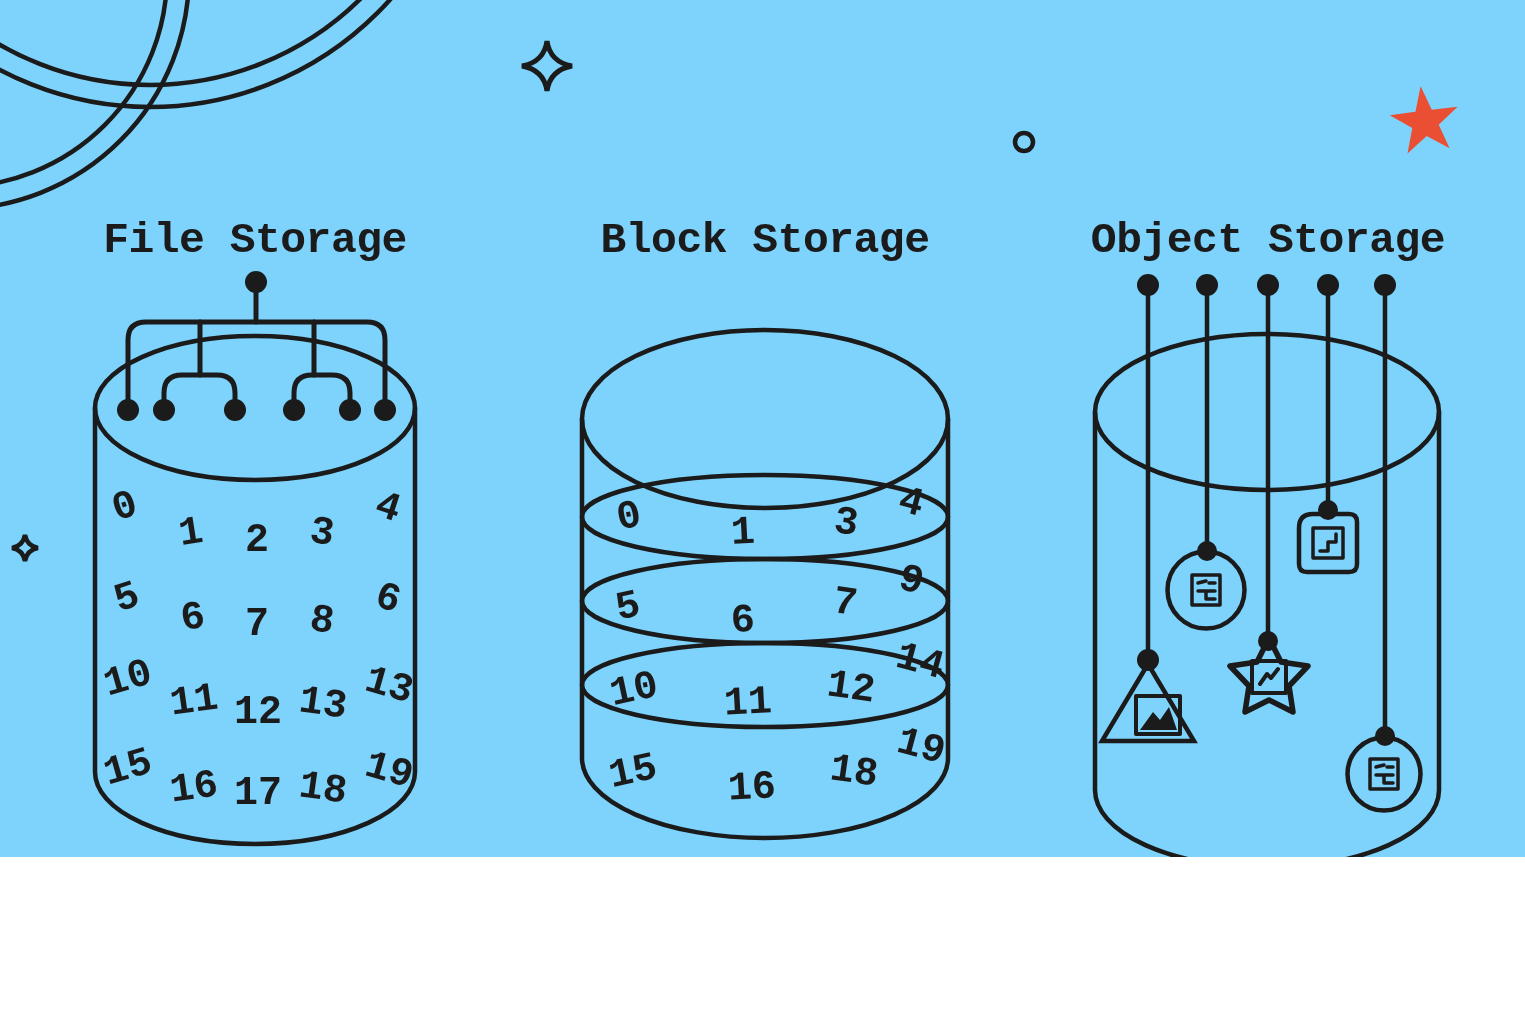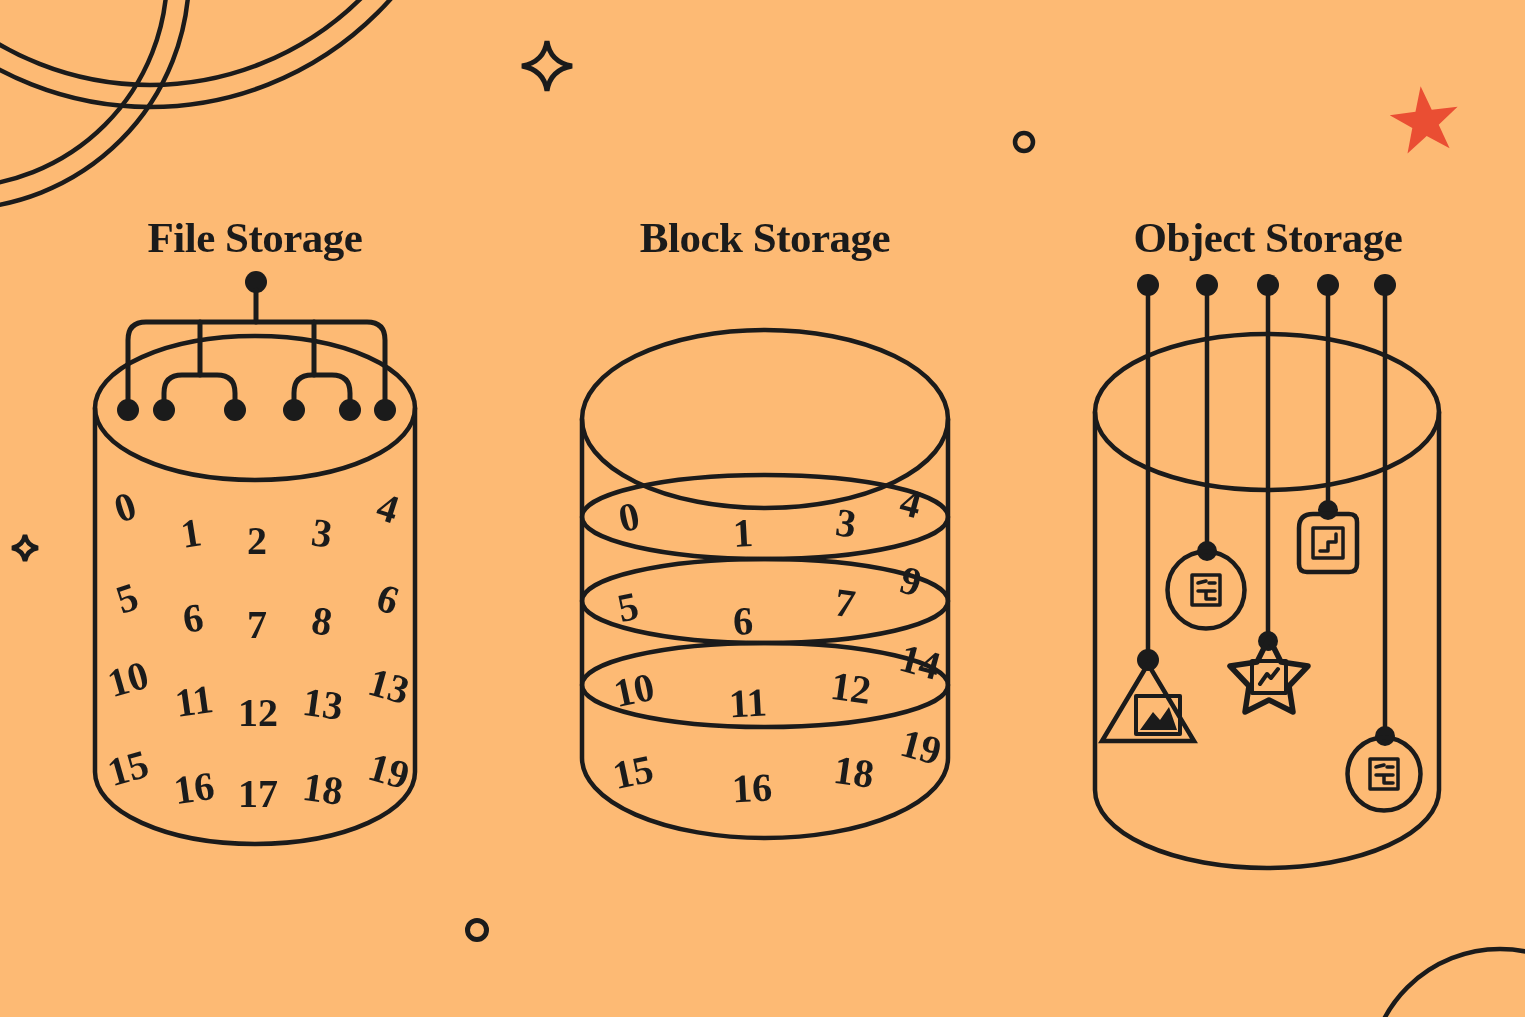--- a/index.html
+++ b/index.html
@@ -1,17 +1,17 @@
 <!DOCTYPE html>
 <html><head>
 <meta charset="utf-8">
 <style>
   html,body{margin:0;padding:0;}
-  .canvas{position:relative;width:1525px;height:1017px;background:#fdba74;overflow:hidden;
-          font-family:Liberation Serif, serif;}
+  .canvas{position:relative;width:1525px;height:857px;background:#7dd3fc;overflow:hidden;
+          font-family:Liberation Mono, monospace;}
   svg{position:absolute;inset:0;display:block;}
   .ln{stroke:#1b1b1b;stroke-width:4.5;fill:none;stroke-linecap:round;}
   .ln5{stroke:#1b1b1b;stroke-width:5;fill:none;stroke-linecap:round;}
   .thin{stroke:#1b1b1b;stroke-width:3.5;fill:none;stroke-linecap:round;stroke-linejoin:round;}
   .thin4{stroke:#1b1b1b;stroke-width:4;fill:none;stroke-linecap:round;stroke-linejoin:round;}
   .dot{fill:#1b1b1b;stroke:none;}
   .title{font-weight:700;font-size:43px;fill:#1b1b1b;text-anchor:middle;letter-spacing:-.5px;}
   .num{font-weight:700;font-size:40px;fill:#1b1b1b;text-anchor:middle;dominant-baseline:central;}
 </style>
 </head>

